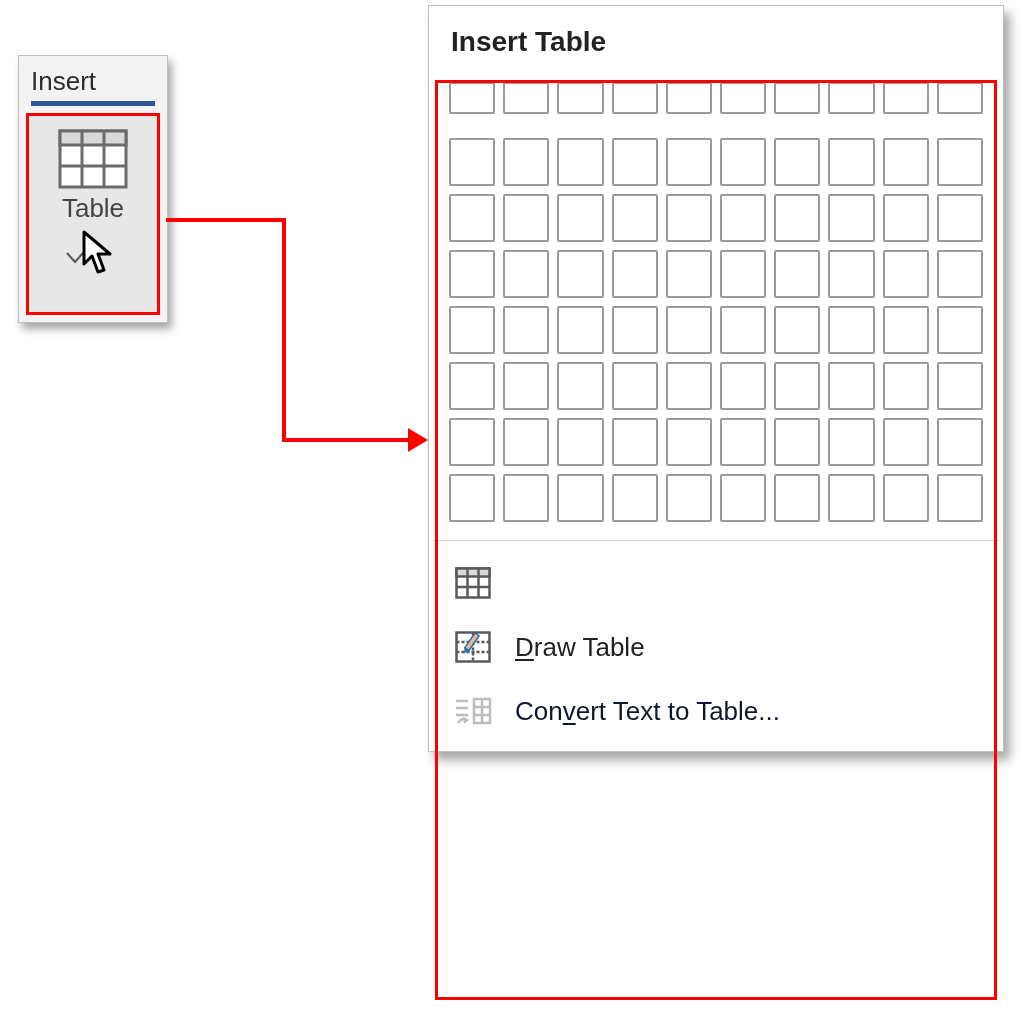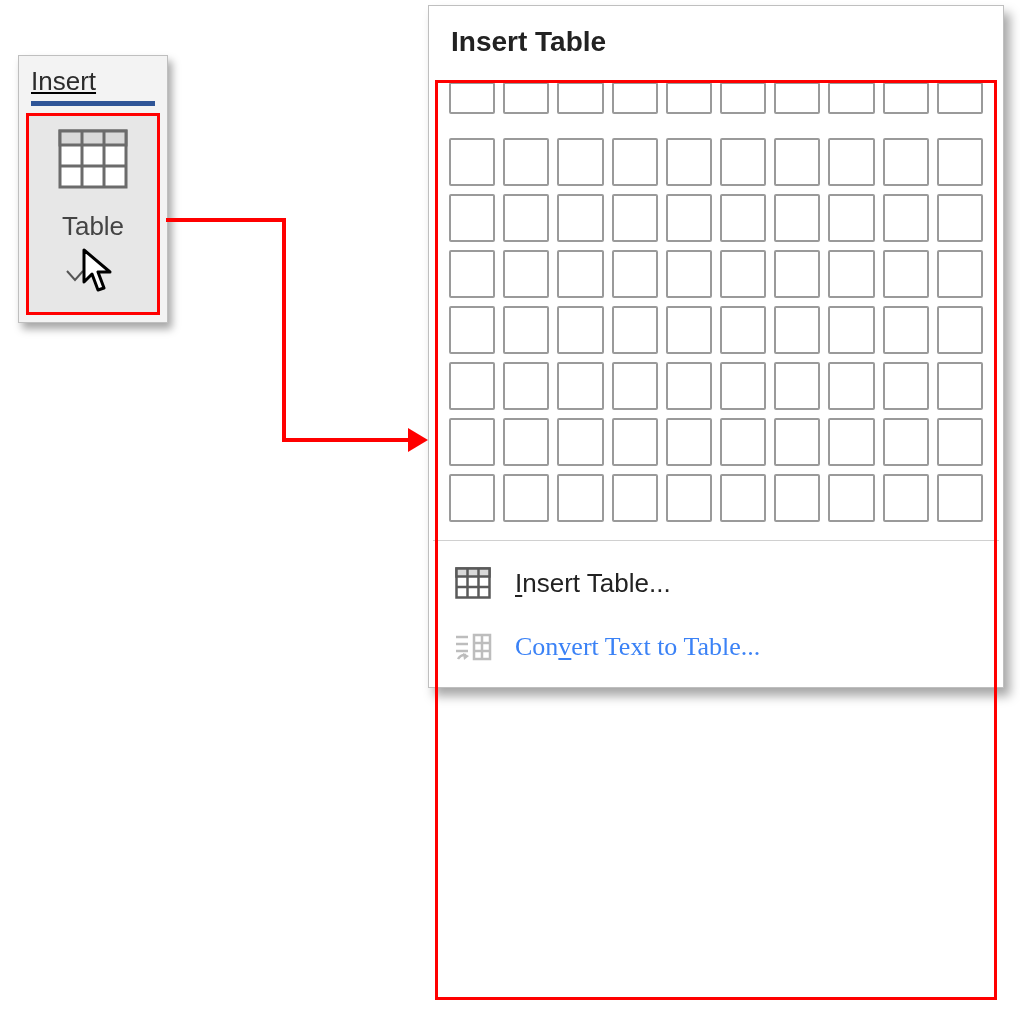--- a/index.html
+++ b/index.html
@@ -17,21 +17,20 @@
     position: absolute;
     left: 18px;
     top: 55px;
     width: 150px;
     background: #f3f3f3;
     border: 1px solid #bfbfbf;
     box-shadow: 4px 6px 8px rgba(0,0,0,.35);
   }
   .ribbon-tab {
     padding: 10px 12px 0 12px;
-    text-decoration: underline;
   }
   .ribbon-tab-label {
     font-size: 26px;
     color: #2b2b2b;
   }
   .ribbon-tab-underline {
     height: 5px;
     background: #2f5597;
     margin-top: 4px;
   }
@@ -52,21 +51,21 @@
   .red-box1 {
     position: absolute;
     inset: -2px;
     border: 3px solid #ff0000;
     pointer-events: none;
   }
   .tb-icon svg { display: block; }
   .tb-label {
     font-size: 26px;
     color: #444;
-    margin-top: 22px;
+    margin-top: 4px;
   }
   .tb-chevron {
     margin-top: 6px;
     font-size: 22px;
     color: #444;
     display: flex;
     align-items: center;
     gap: 2px;
   }
   .cursor-svg { margin-left: -6px; }
@@ -113,21 +112,21 @@
     padding: 4px 0 4px;
   }
   .menu-item {
     display: flex;
     align-items: center;
     gap: 22px;
     padding: 16px 24px;
     font-size: 26px;
     color: #222;
   }
-  .menu-item.disabled { color: #3b82f6; font-family: Liberation Serif, serif; }
+  .menu-item.disabled { color: #0f172a; }
   .menu-item .mi-icon { width: 40px; display:flex; justify-content:center; }
   .menu-item .mi-text .ul { text-decoration: underline; text-underline-offset: 3px; }
   .menu-item .chev { margin-left: auto; }
 
   .red-box2 {
     position: absolute;
     left: 435px;
     top: 80px;
     width: 562px;
     height: 920px;
@@ -287,21 +286,35 @@
       <div class="menu-item">
         <span class="mi-icon">
           <svg width="36" height="32" viewBox="0 0 36 32">
             <rect x="1.5" y="1.5" width="33" height="29" fill="#fff" stroke="#5a5a5a" stroke-width="2.5"></rect>
             <rect x="1.5" y="1.5" width="33" height="8" fill="#d9d9d9" stroke="#5a5a5a" stroke-width="2.5"></rect>
             <line x1="12.5" y1="1.5" x2="12.5" y2="30.5" stroke="#5a5a5a" stroke-width="2.5"></line>
             <line x1="23.5" y1="1.5" x2="23.5" y2="30.5" stroke="#5a5a5a" stroke-width="2.5"></line>
             <line x1="1.5" y1="20" x2="34.5" y2="20" stroke="#5a5a5a" stroke-width="2.5"></line>
           </svg>
         </span>
-        <span class="mi-text"><span class="ul">I</span>nsert Table...</span>
+      </div>
+      <div class="menu-item">
+        <span class="mi-icon">
+          <svg width="36" height="32" viewBox="0 0 36 32">
+            <rect x="1.5" y="1.5" width="33" height="29" fill="#fff" stroke="#5a5a5a" stroke-width="2.5"></rect>
+            <line x1="1.5" y1="11" x2="34.5" y2="11" stroke="#5a5a5a" stroke-width="2.5" stroke-dasharray="3 2"></line>
+            <line x1="1.5" y1="21" x2="34.5" y2="21" stroke="#5a5a5a" stroke-width="2.5" stroke-dasharray="3 2"></line>
+            <line x1="18" y1="1.5" x2="18" y2="30.5" stroke="#5a5a5a" stroke-width="2.5" stroke-dasharray="3 2"></line>
+            <g transform="translate(20 2) rotate(35 0 0)">
+              <rect x="0" y="0" width="5" height="18" fill="#f4b183" stroke="#1f6fc0" stroke-width="1.5"></rect>
+              <polygon points="0,18 5,18 2.5,23" fill="#1f6fc0"></polygon>
+            </g>
+          </svg>
+        </span>
+        <span class="mi-text"><span class="ul">D</span>raw Table</span>
       </div>
       <div class="menu-item disabled">
         <span class="mi-icon">
           <svg width="38" height="32" viewBox="0 0 38 32">
             <g stroke="#bdbdbd" stroke-width="2.5" fill="none">
               <line x1="2" y1="6" x2="14" y2="6"></line>
               <line x1="2" y1="13" x2="14" y2="13"></line>
               <line x1="2" y1="20" x2="14" y2="20"></line>
               <path d="M4 28 A8 8 0 0 1 12 24" marker-end=""></path>
               <polygon points="9,22 15,25 10,29" fill="#bdbdbd" stroke="none"></polygon>

